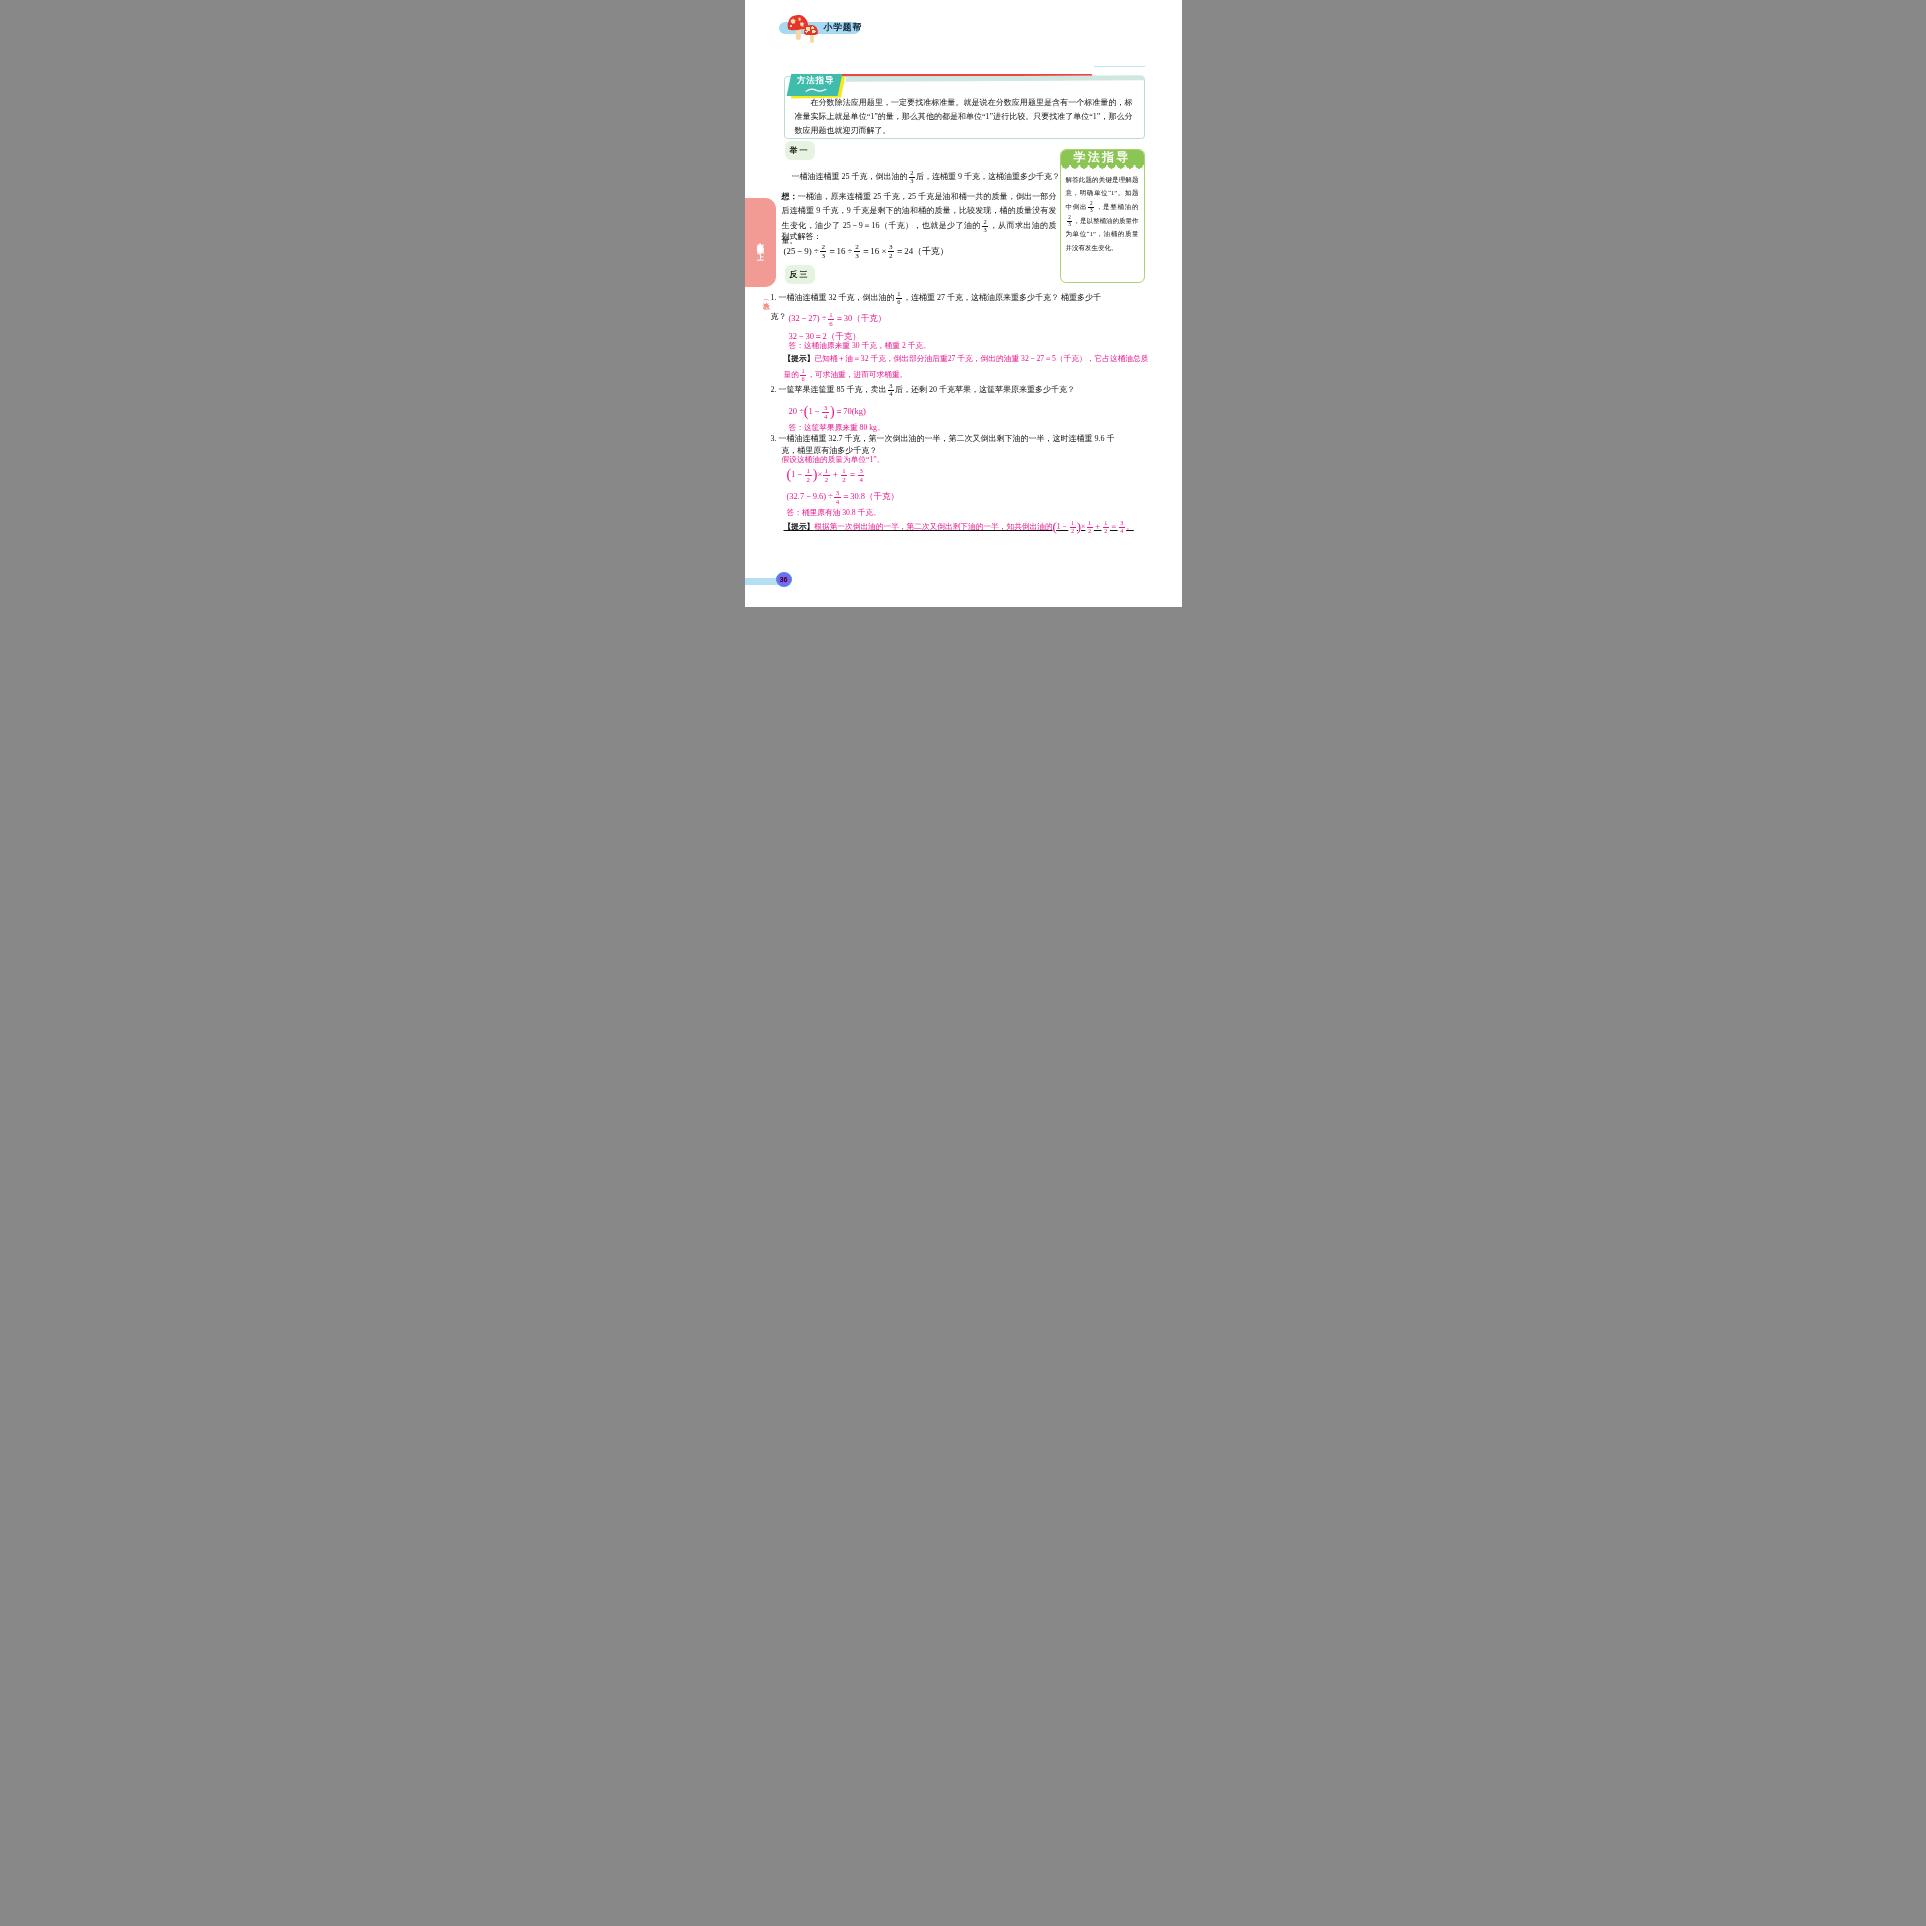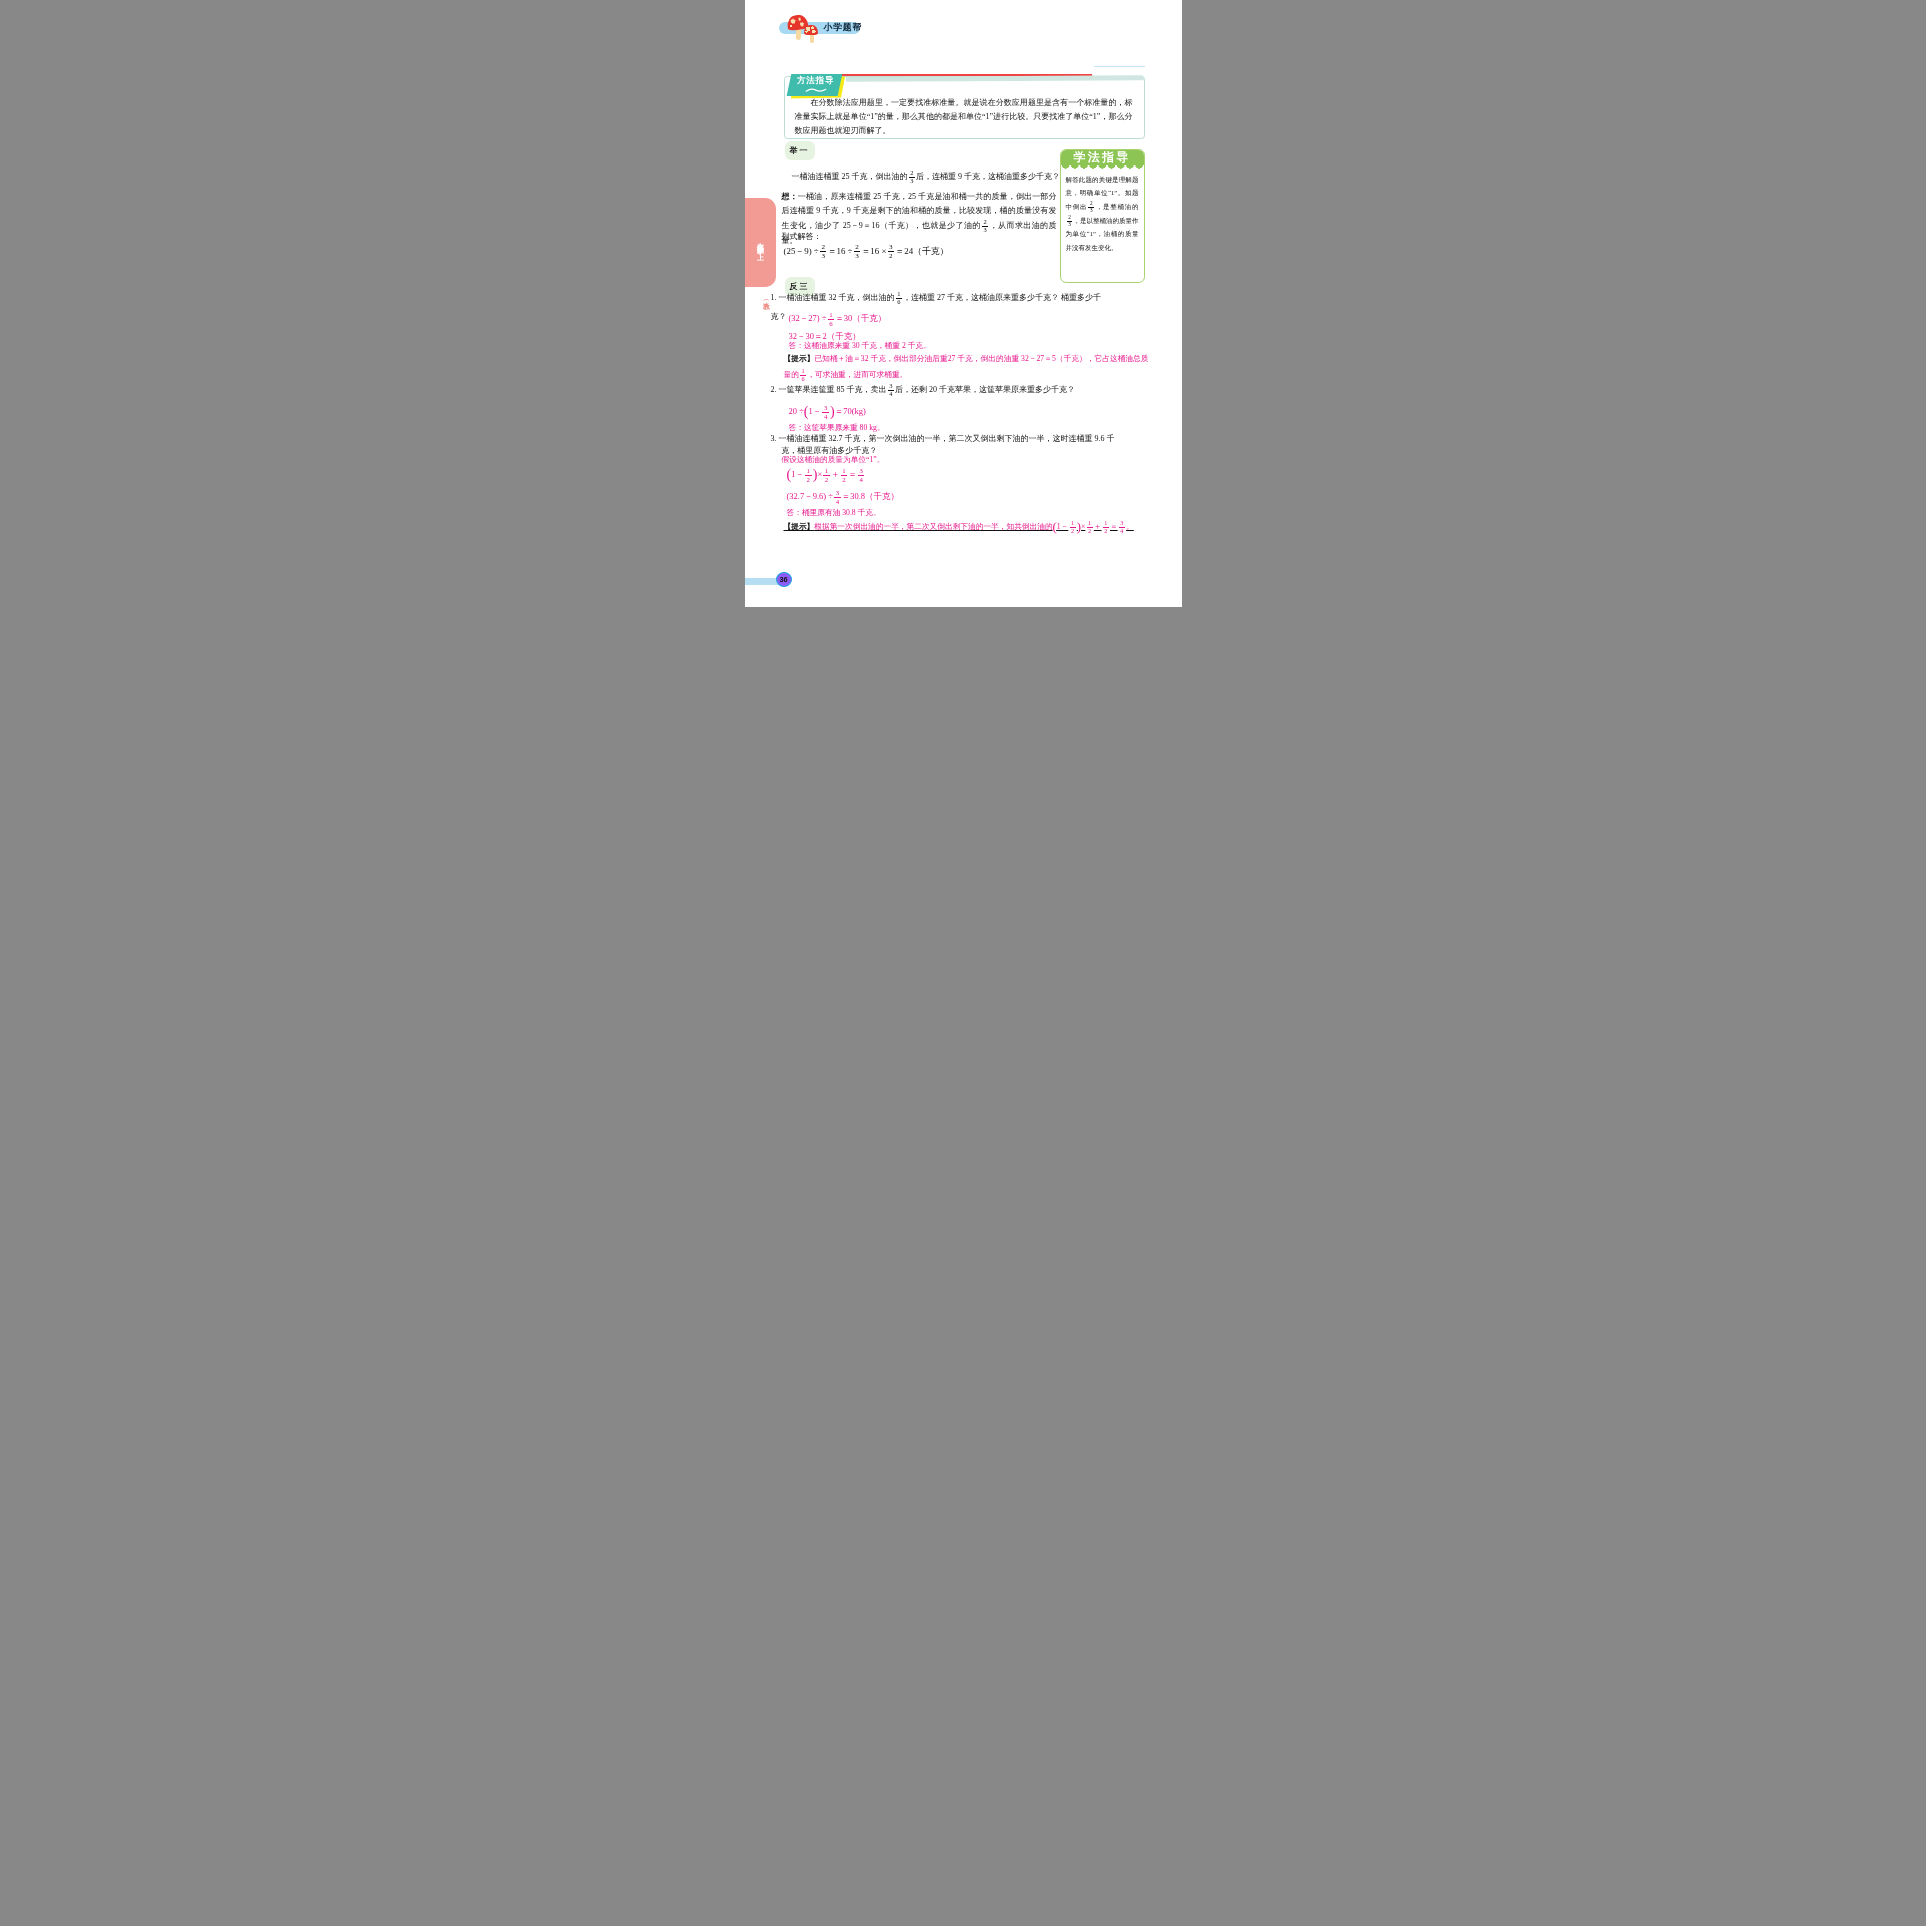--- a/index.html
+++ b/index.html
@@ -38,21 +38,21 @@
   .ribbon .yellow { position:absolute; left:4.6px; top:3.9px; width:50px; height:21px; background:#f4ea16; transform:skewX(-12deg) rotate(-1deg); }
   .ribbon .teal { position:absolute; left:0.8px; top:0.8px; width:51px; height:21.6px; background:#3fbcac; transform:skewX(-12deg); }
   .ribbon .rlabel { position:absolute; left:8.5px; top:2.3px; color:#fff; font-weight:bold; font-size:8.5px; letter-spacing:0.8px; }
   .ribbon svg { position:absolute; left:16px; top:14px; }
   .intro { left:50px; top:96px; width:338px; font-size:8px; line-height:14px; text-align:justify; text-indent:2em; }
 
   
   .pill { width:30px; height:19px; background:#e7f3e1; border-radius:6.2px; display:flex; align-items:center; justify-content:center;
     font-weight:bold; font-size:8px; letter-spacing:1.9px; color:#1a1a1a; font-family:"Liberation Sans",sans-serif; }
   .pill-ju { left:40px; top:141px; }
-  .pill-fan { left:40px; top:265px;margin-top:12px; }
+  .pill-fan { left:40px; top:265px; }
 
   
   .frac { display:inline-flex; flex-direction:column; align-items:center; vertical-align:middle; line-height:1.05; font-size:0.8em; margin:0 1.2px; }
   .frac .n { padding:0 1.5px 0.4px; border-bottom:0.6px solid currentColor; }
   .frac .d { padding-top:0.4px; }
   .bp { font-size:1.65em; font-weight:400; vertical-align:middle; line-height:0.8; position:relative; top:-0.4px; }
 
   .qline { font-size:8px; }
   .mag { color:#e7168c; }
   .bold-label { font-weight:bold; font-family:"Liberation Sans",sans-serif; color:#111; }

